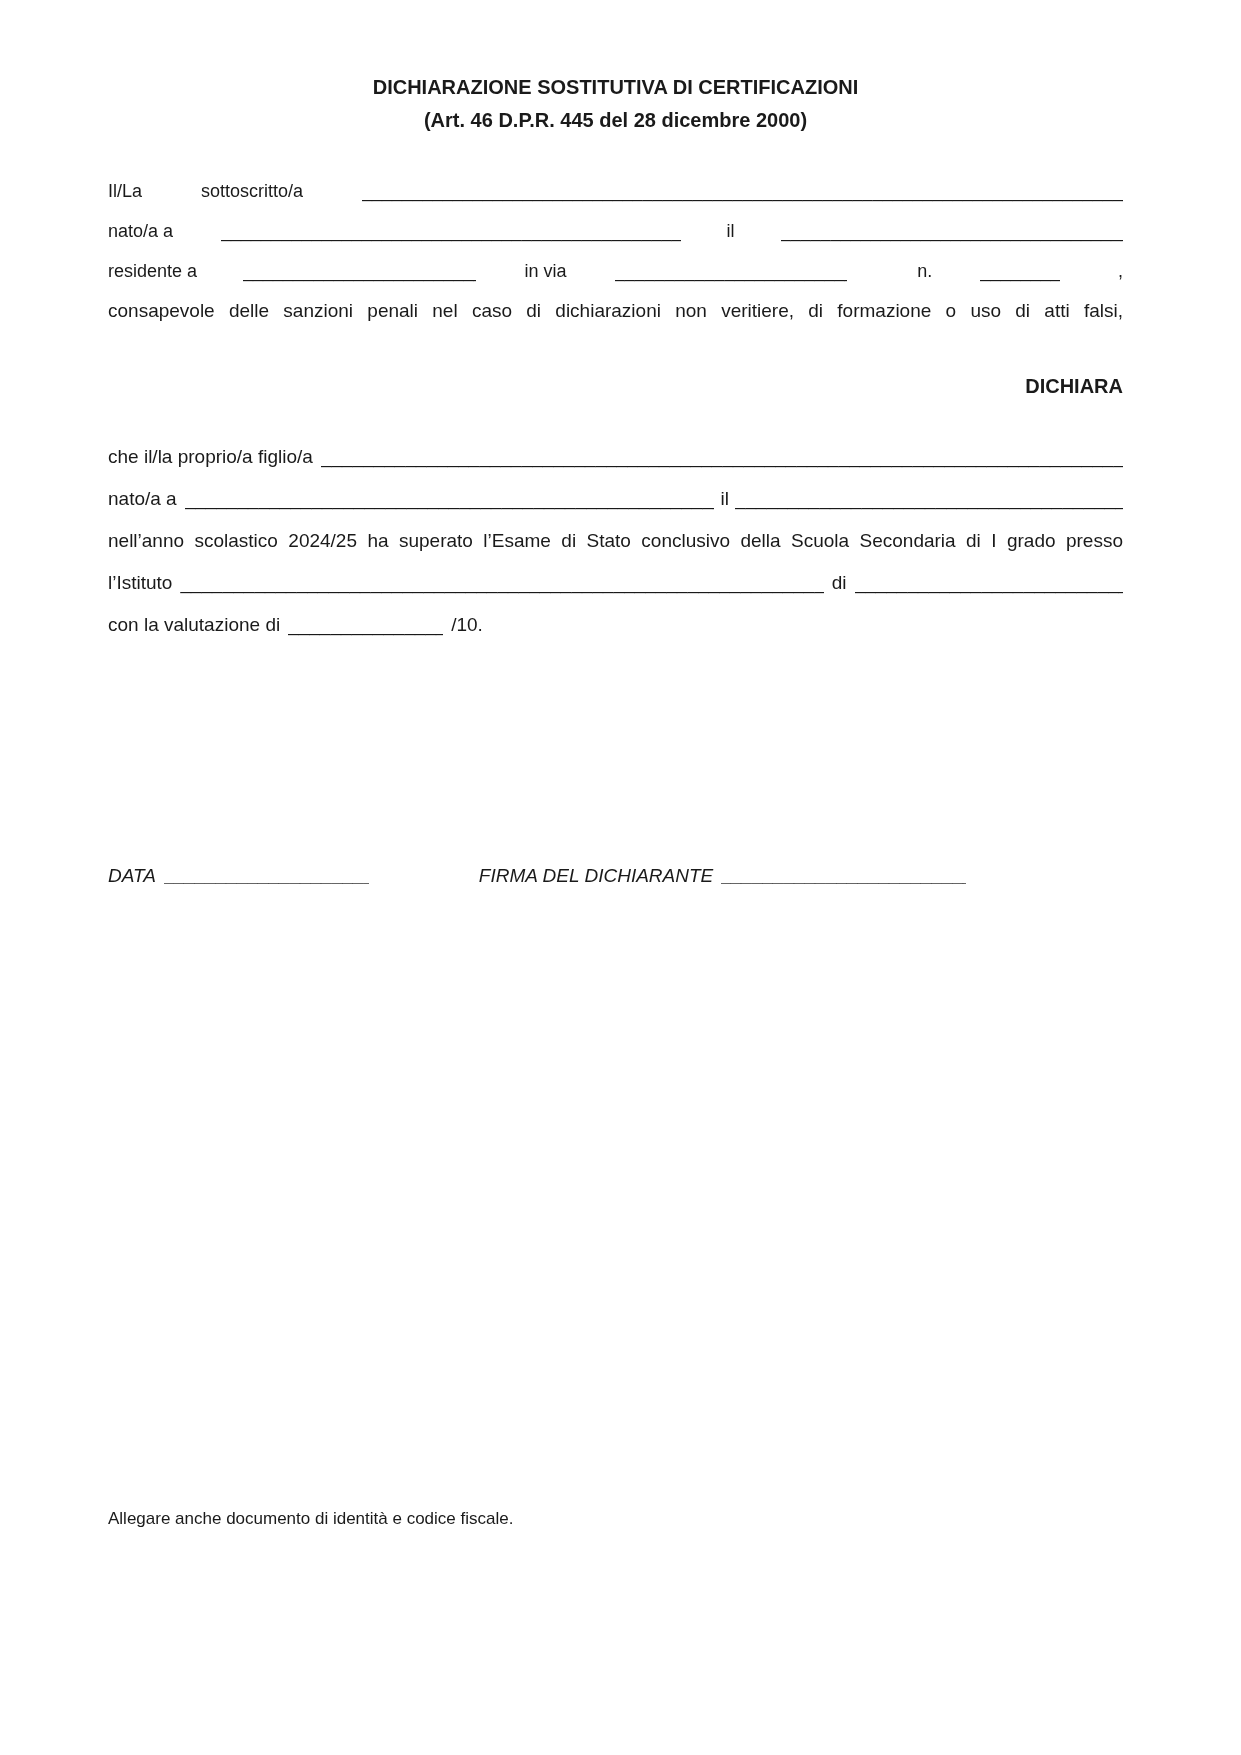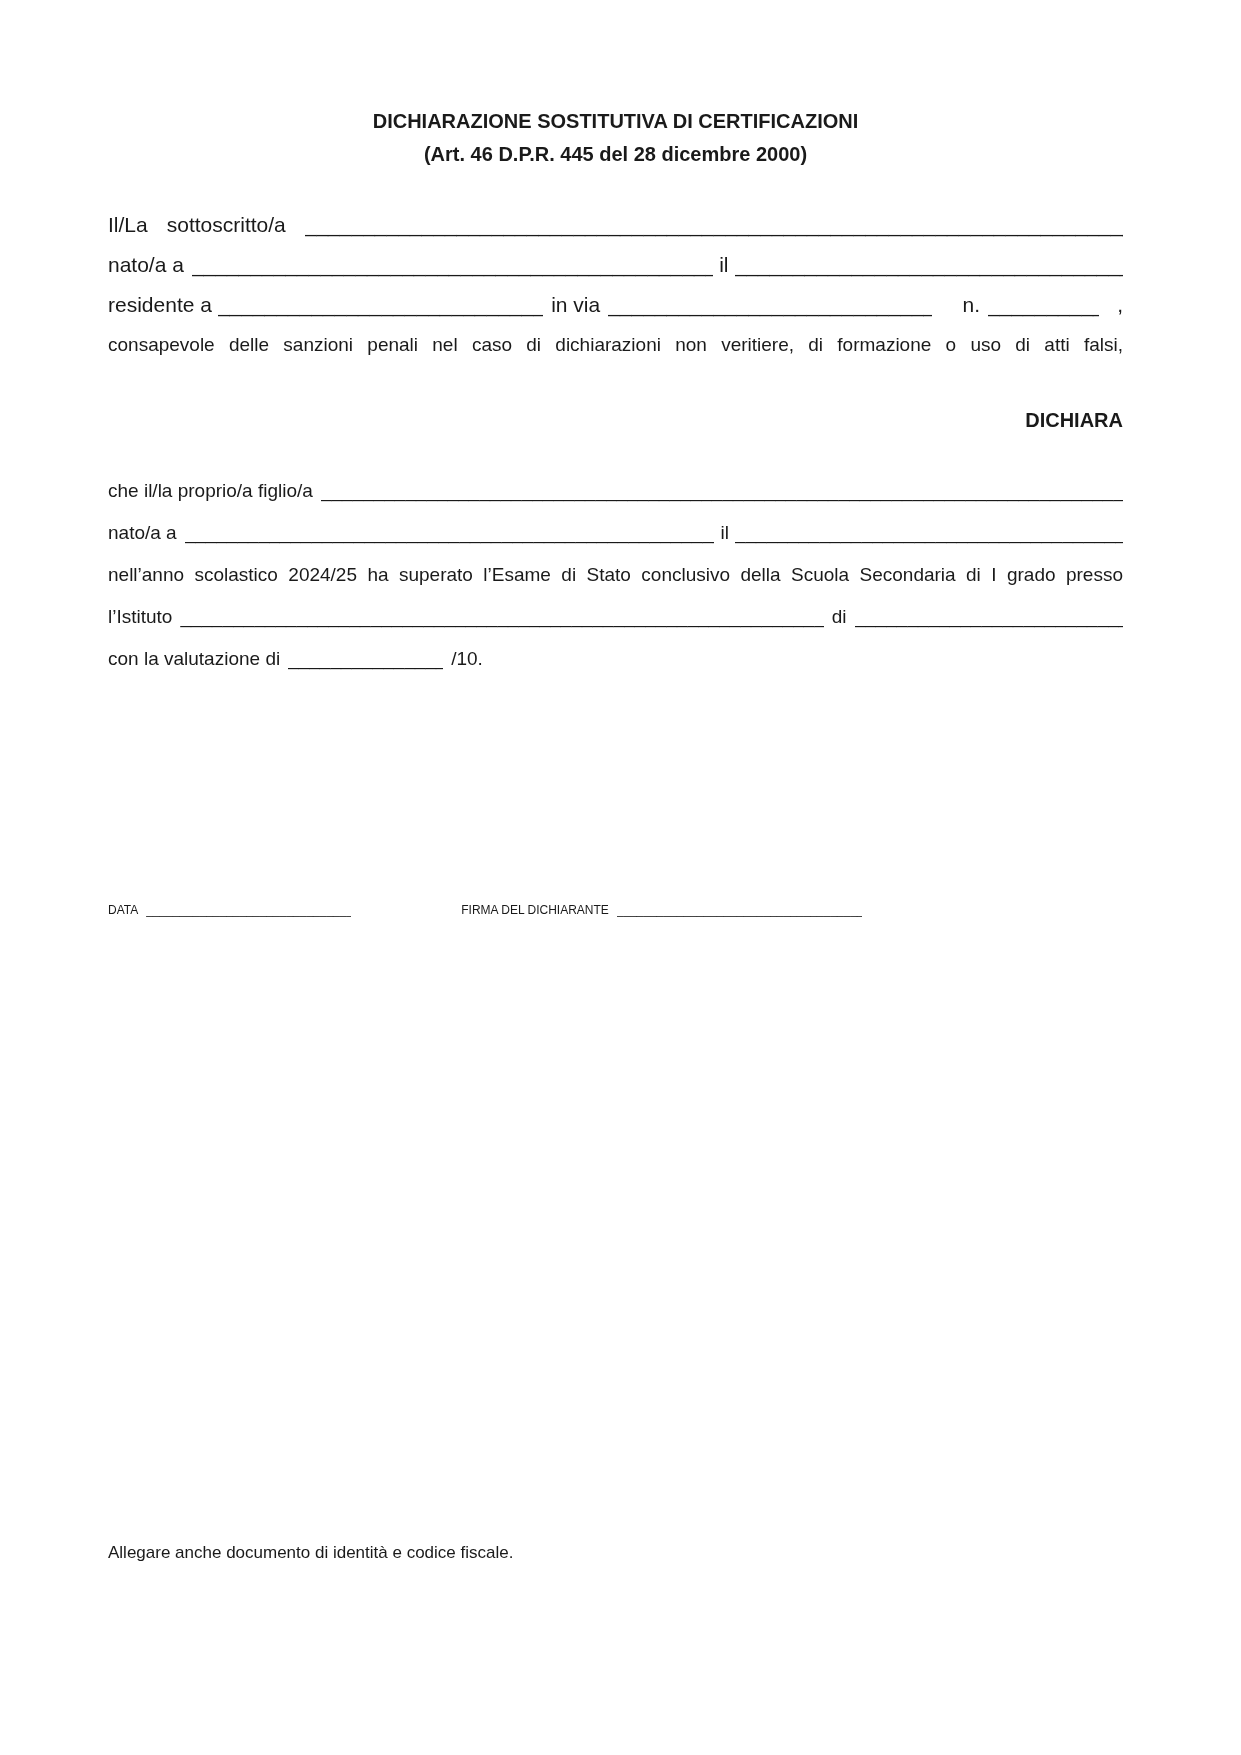--- a/index.html
+++ b/index.html
@@ -10,29 +10,29 @@
     position: relative;
     overflow: hidden;
   }
   .page {
     position: absolute; inset: 0;
     padding-left: 108px; padding-right: 118px;
     box-sizing: border-box;
     background: #ffffff;
   }
   .title-block {
-    padding-top: 105px;
+    padding-top: 71px;
     text-align: center;
     font-weight: bold;
     font-size: 20px;
     line-height: 33px;
     white-space: nowrap;
   }
   .para1 { margin-top: 34px; }
-  .para1 .line { line-height: 40px; font-size: 21px; }
+  .para1 .line { line-height: 40px; font-size: 18px; gap: 40px; }
   .para2 { margin-top: 30px; }
   .para2 .line { line-height: 42px; font-size: 19px; }
   .line { display: flex; align-items: baseline; white-space: pre; }
   .jline {
     line-height: 40px; font-size: 19px;
     text-align: justify; text-align-last: justify;
     white-space: nowrap; overflow: hidden;
   }
   .para2 .jline { line-height: 42px; }
   .heading {
@@ -43,21 +43,21 @@
     line-height: 40px;
   }
   .blank {
     overflow: hidden;
     white-space: nowrap;
     min-width: 0;
     flex-basis: 0;
     letter-spacing: 0;
   }
   .blank.fixed { flex: none; }
-  .sig-line { margin-top: 210px; line-height: 40px; font-size: 12px; }
+  .sig-line { margin-top: 210px; line-height: 40px; font-size: 19px; font-style: italic; }
   .footer-note {
     margin-top: 608px;
     line-height: 30px;
     font-size: 17px;
     white-space: nowrap;
   }
   
   .ml6  { margin-left: 6px; }
   .ml8  { margin-left: 8px; }
   .ml18 { margin-left: 18px; }

